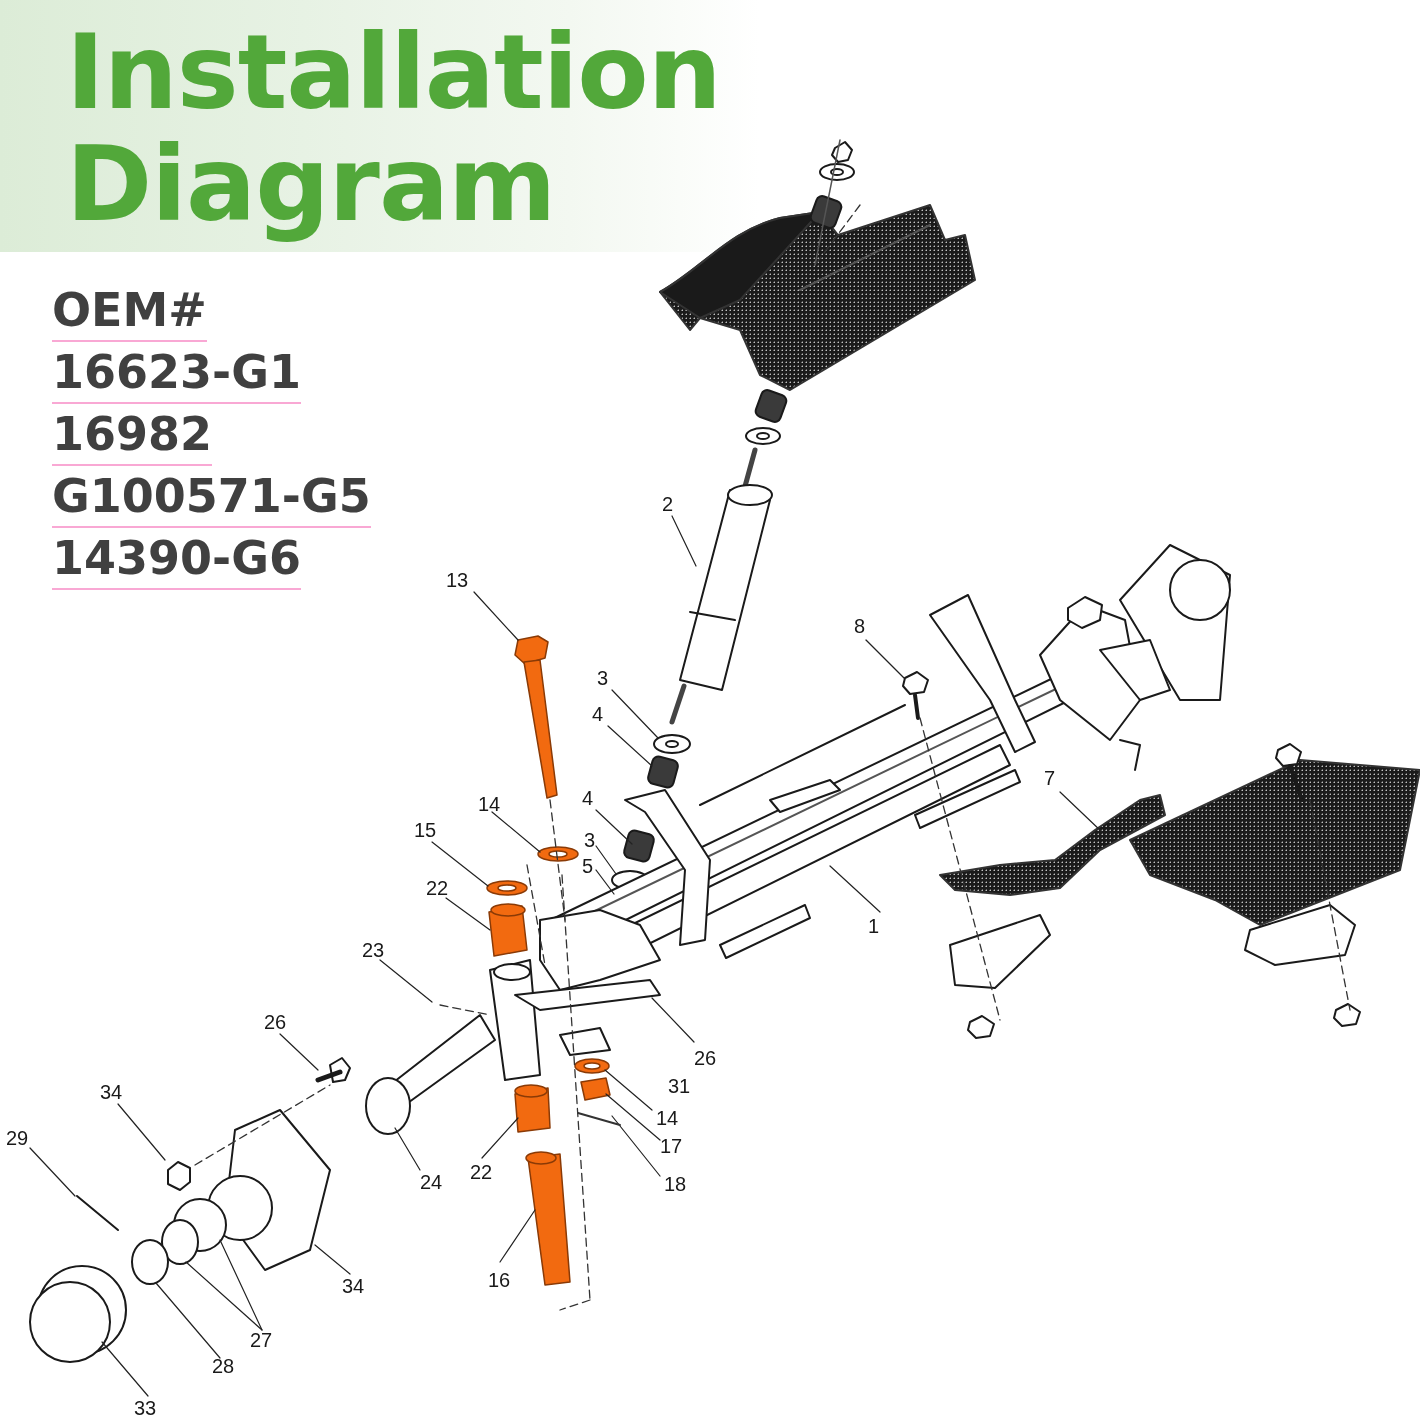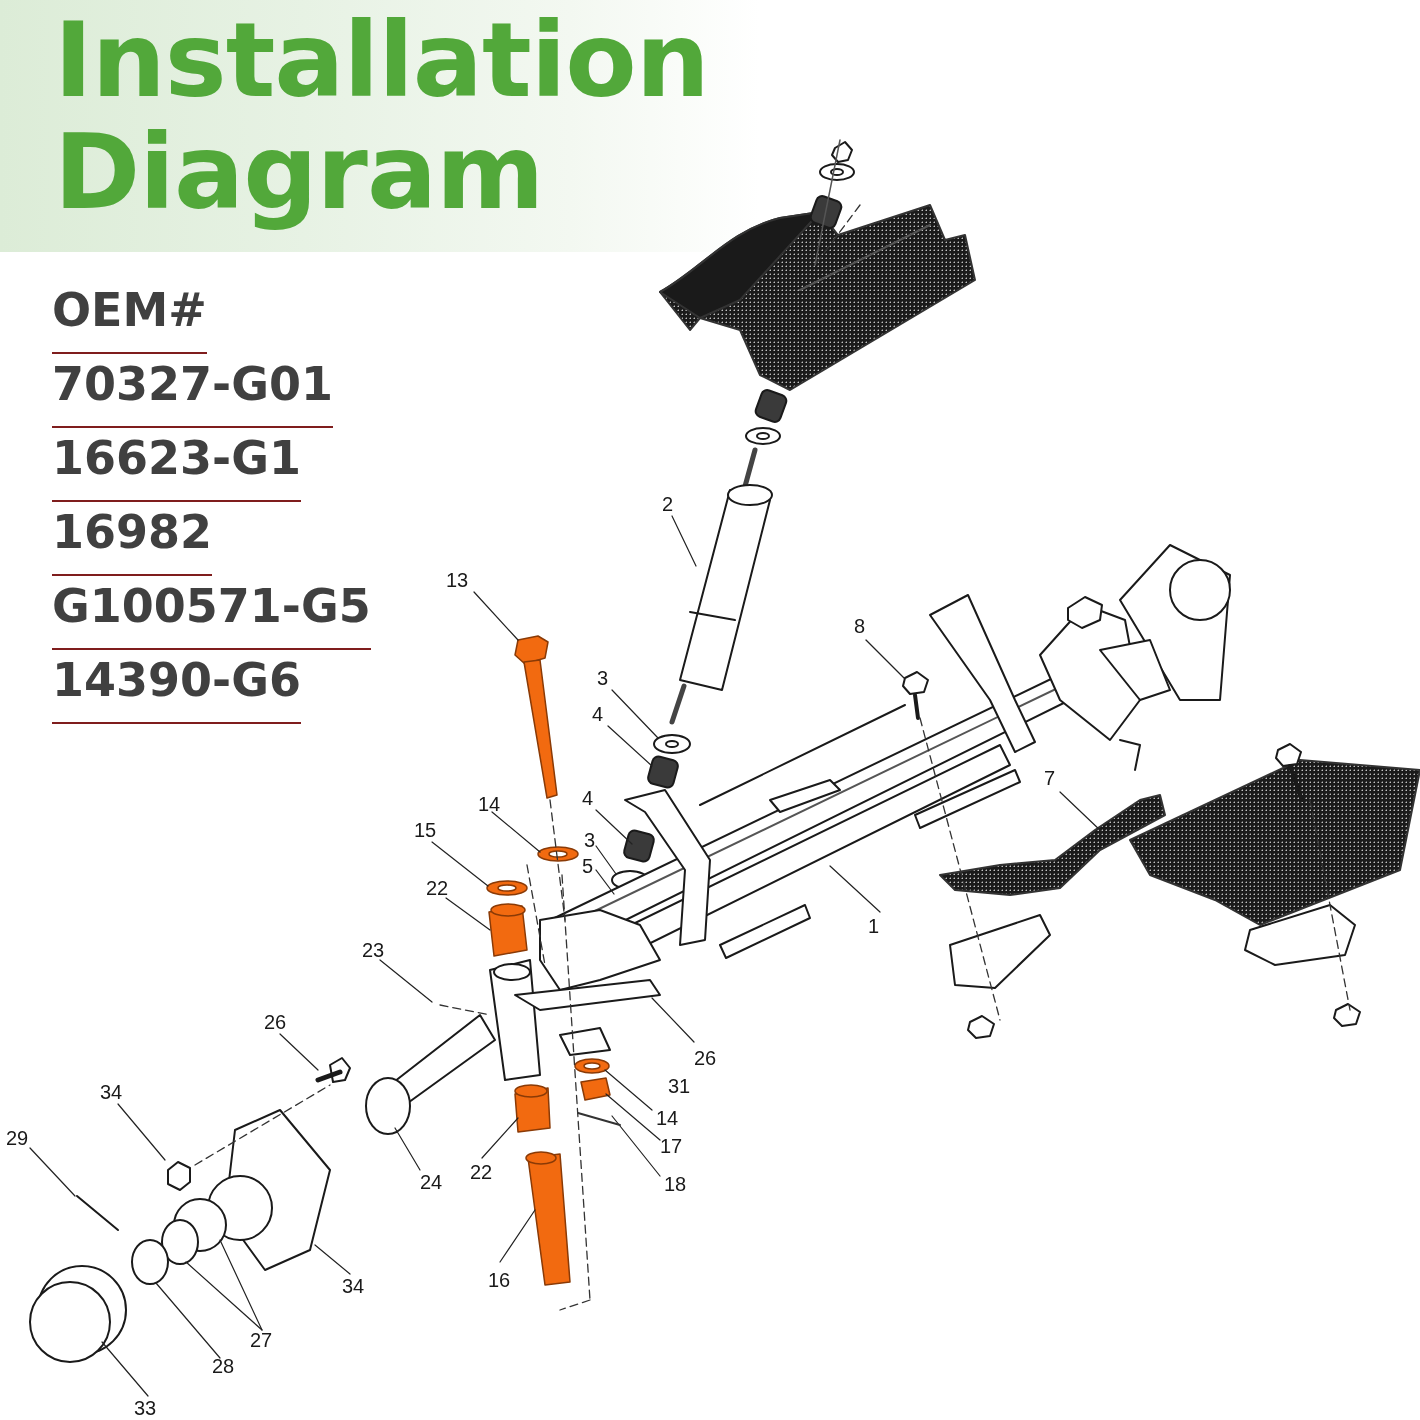--- a/index.html
+++ b/index.html
@@ -9,50 +9,49 @@
       font-family: "Liberation Sans", sans-serif;
     }
     .title-band {
       position: absolute; left: 0; top: 0; width: 760px; height: 252px;
       background: linear-gradient(90deg, #dcecd7 0%, #e7f2e4 40%, #f3f8f1 75%, rgba(255,255,255,0) 100%);
     }
     .title {
       position: absolute; left: 50px; top: 0px;
       font-family: "DejaVu Sans", sans-serif; font-weight: bold;
       font-size: 104px; line-height: 112px; letter-spacing: -1px;
-      color: #52a83a; margin: 4px;
+      color: #52a83a; margin: 16px;
     }
     .title span { display: block; }
     .oem {
       position: absolute; left: 52px; top: 284px;
     }
     .oem-row {
       font-family: "DejaVu Sans", sans-serif; font-weight: bold;
       font-size: 46px; line-height: 52px; color: #404040;
-      border-bottom: 2px solid #7f1d1d; display: table; padding-bottom: 16px;
+      border-bottom: 2px solid #f9a8d4; display: table; padding-bottom: 4px;
       margin-bottom: 4px; letter-spacing: 0px;
     }
     svg.diagram { position: absolute; left: 0; top: 0; }
     .callout {
       position: absolute; font-family: "Liberation Sans", sans-serif;
       font-size: 20px; color: #1a1a1a; line-height: 20px;
     }
   </style>
 </head>
 <body>
 
 <div class="title-band"></div>
 <h1 class="title">
   <span>Installation</span>
   <span>Diagram</span>
 </h1>
 
 <div class="oem">
   <div class="oem-row">OEM#</div>
-  <div class="oem-row">70327-G01</div>
   <div class="oem-row">16623-G1</div>
   <div class="oem-row">16982</div>
   <div class="oem-row">G100571-G5</div>
   <div class="oem-row">14390-G6</div>
 </div>
 
 <svg class="diagram" width="1420" height="1420" viewBox="0 0 1420 1420" fill="none" stroke="#1a1a1a" stroke-width="2" stroke-linejoin="round" stroke-linecap="round">
   <defs>
     <pattern id="dots" width="4" height="4" patternUnits="userSpaceOnUse">
       <rect width="4" height="4" fill="#d4d4d4"></rect>

